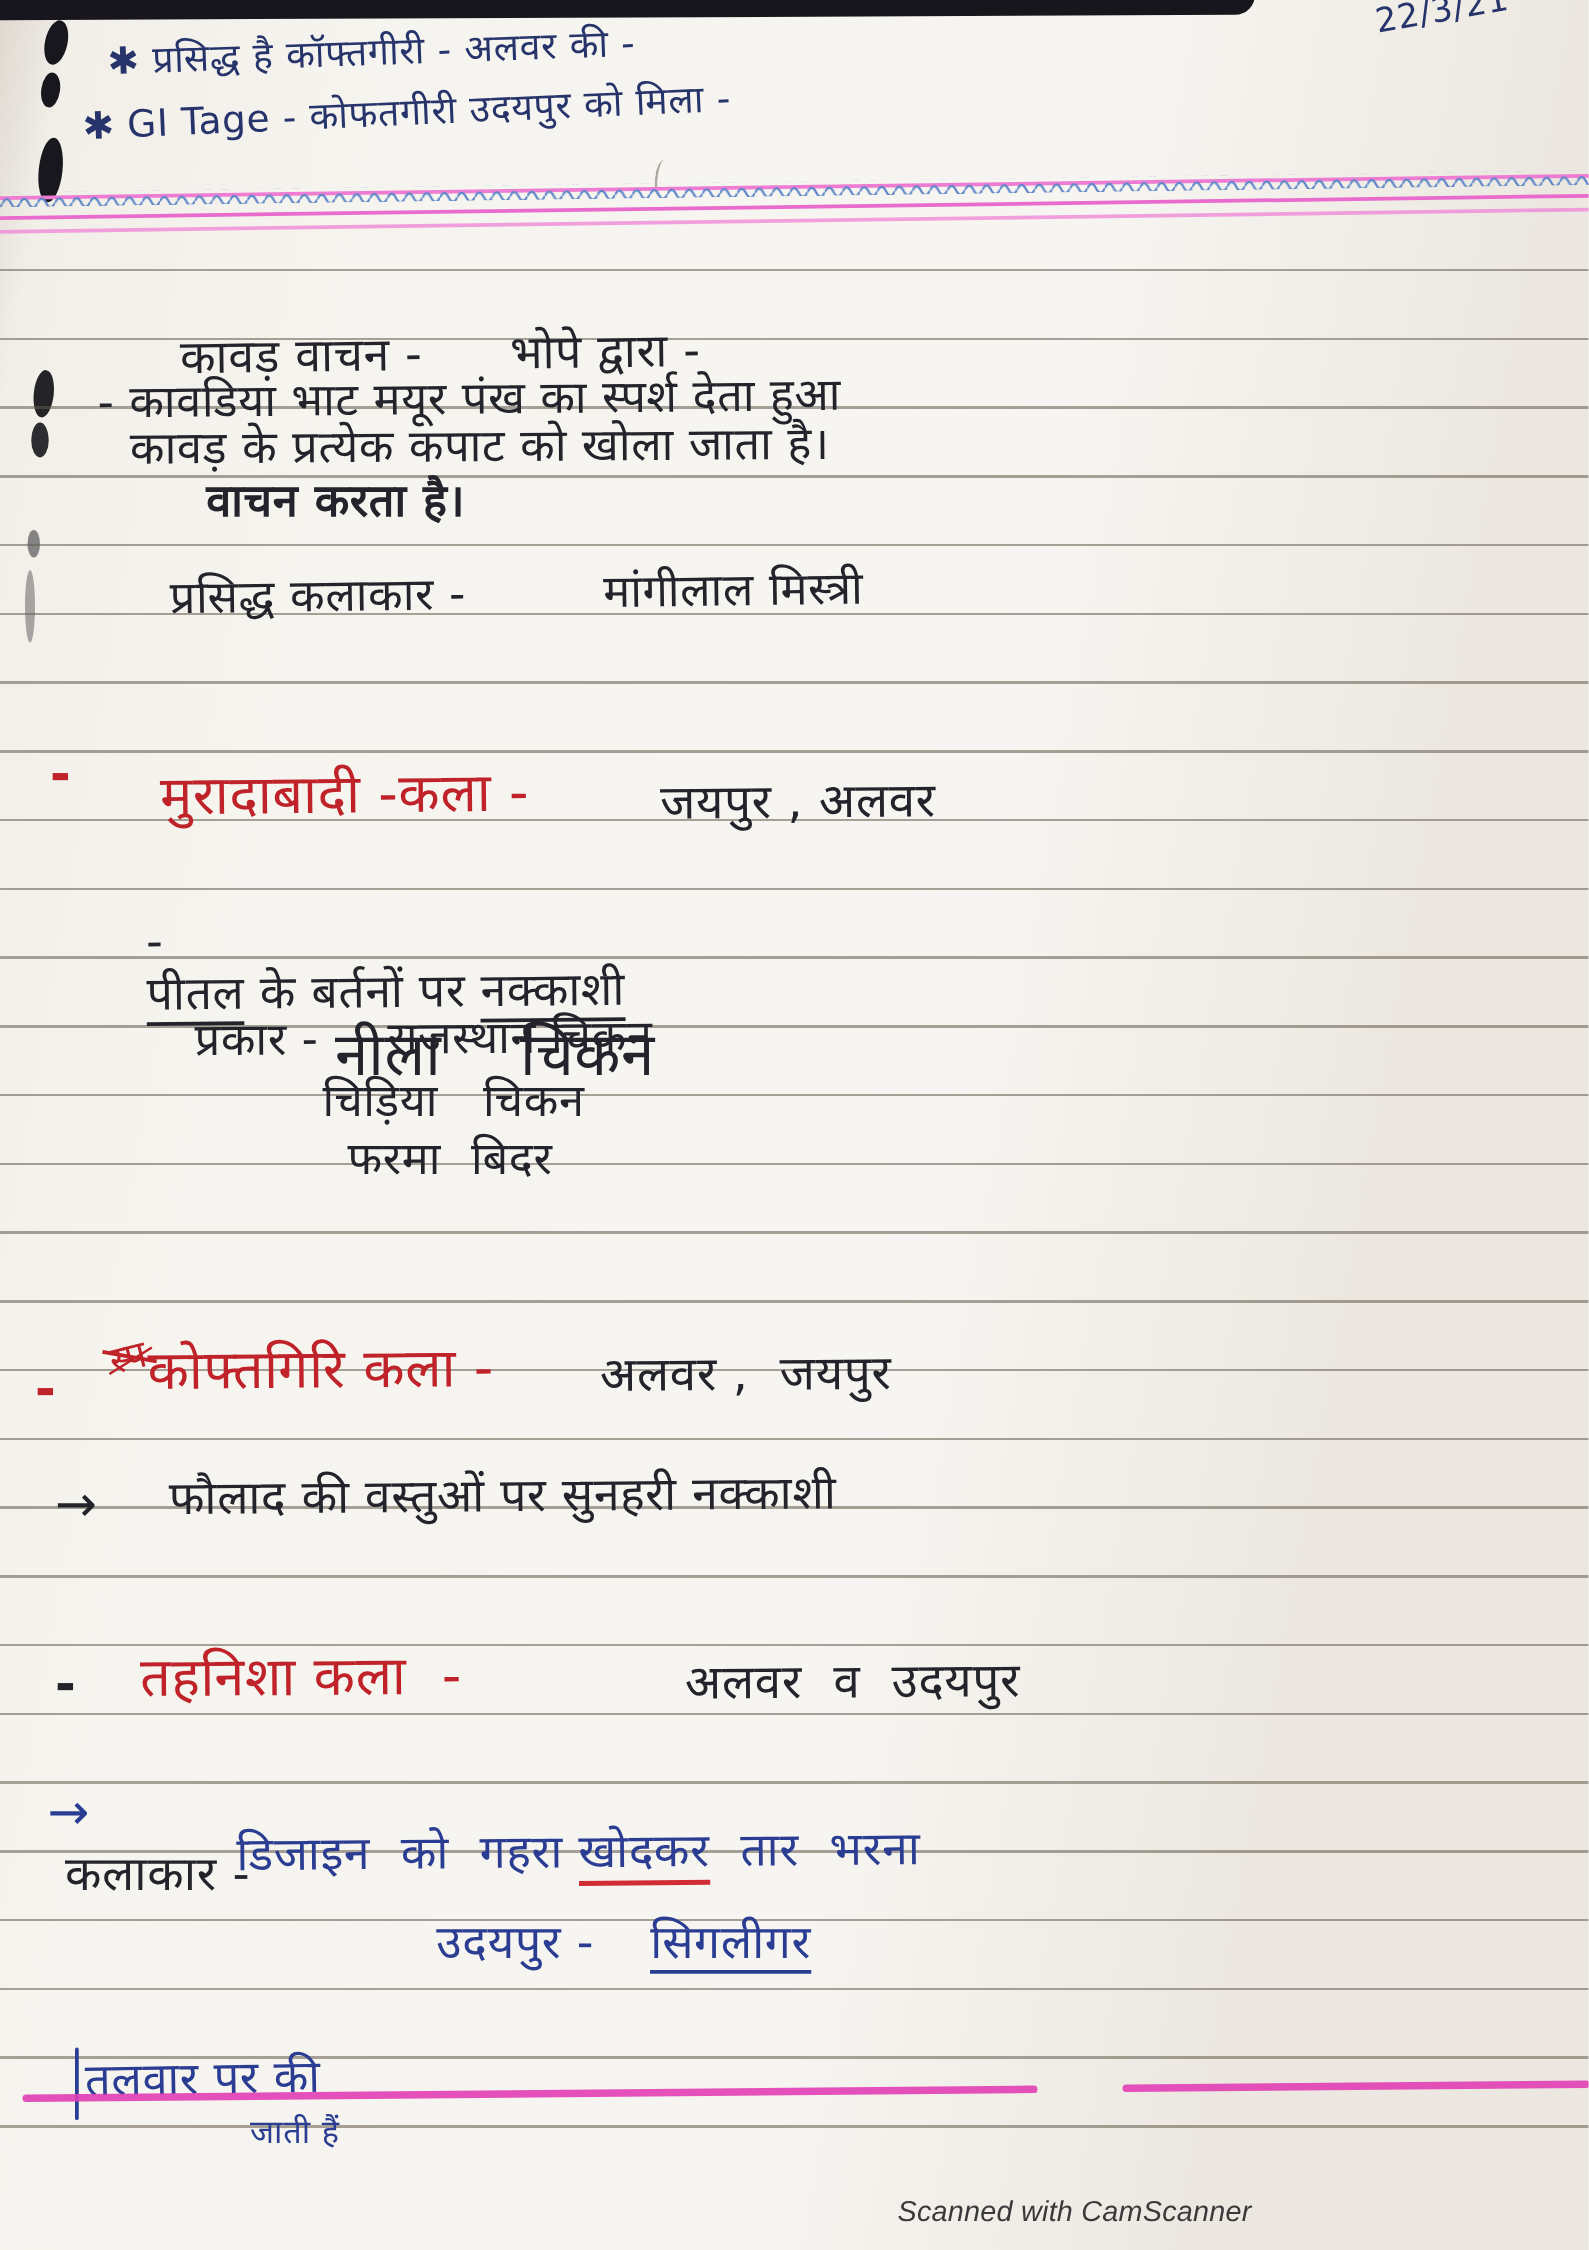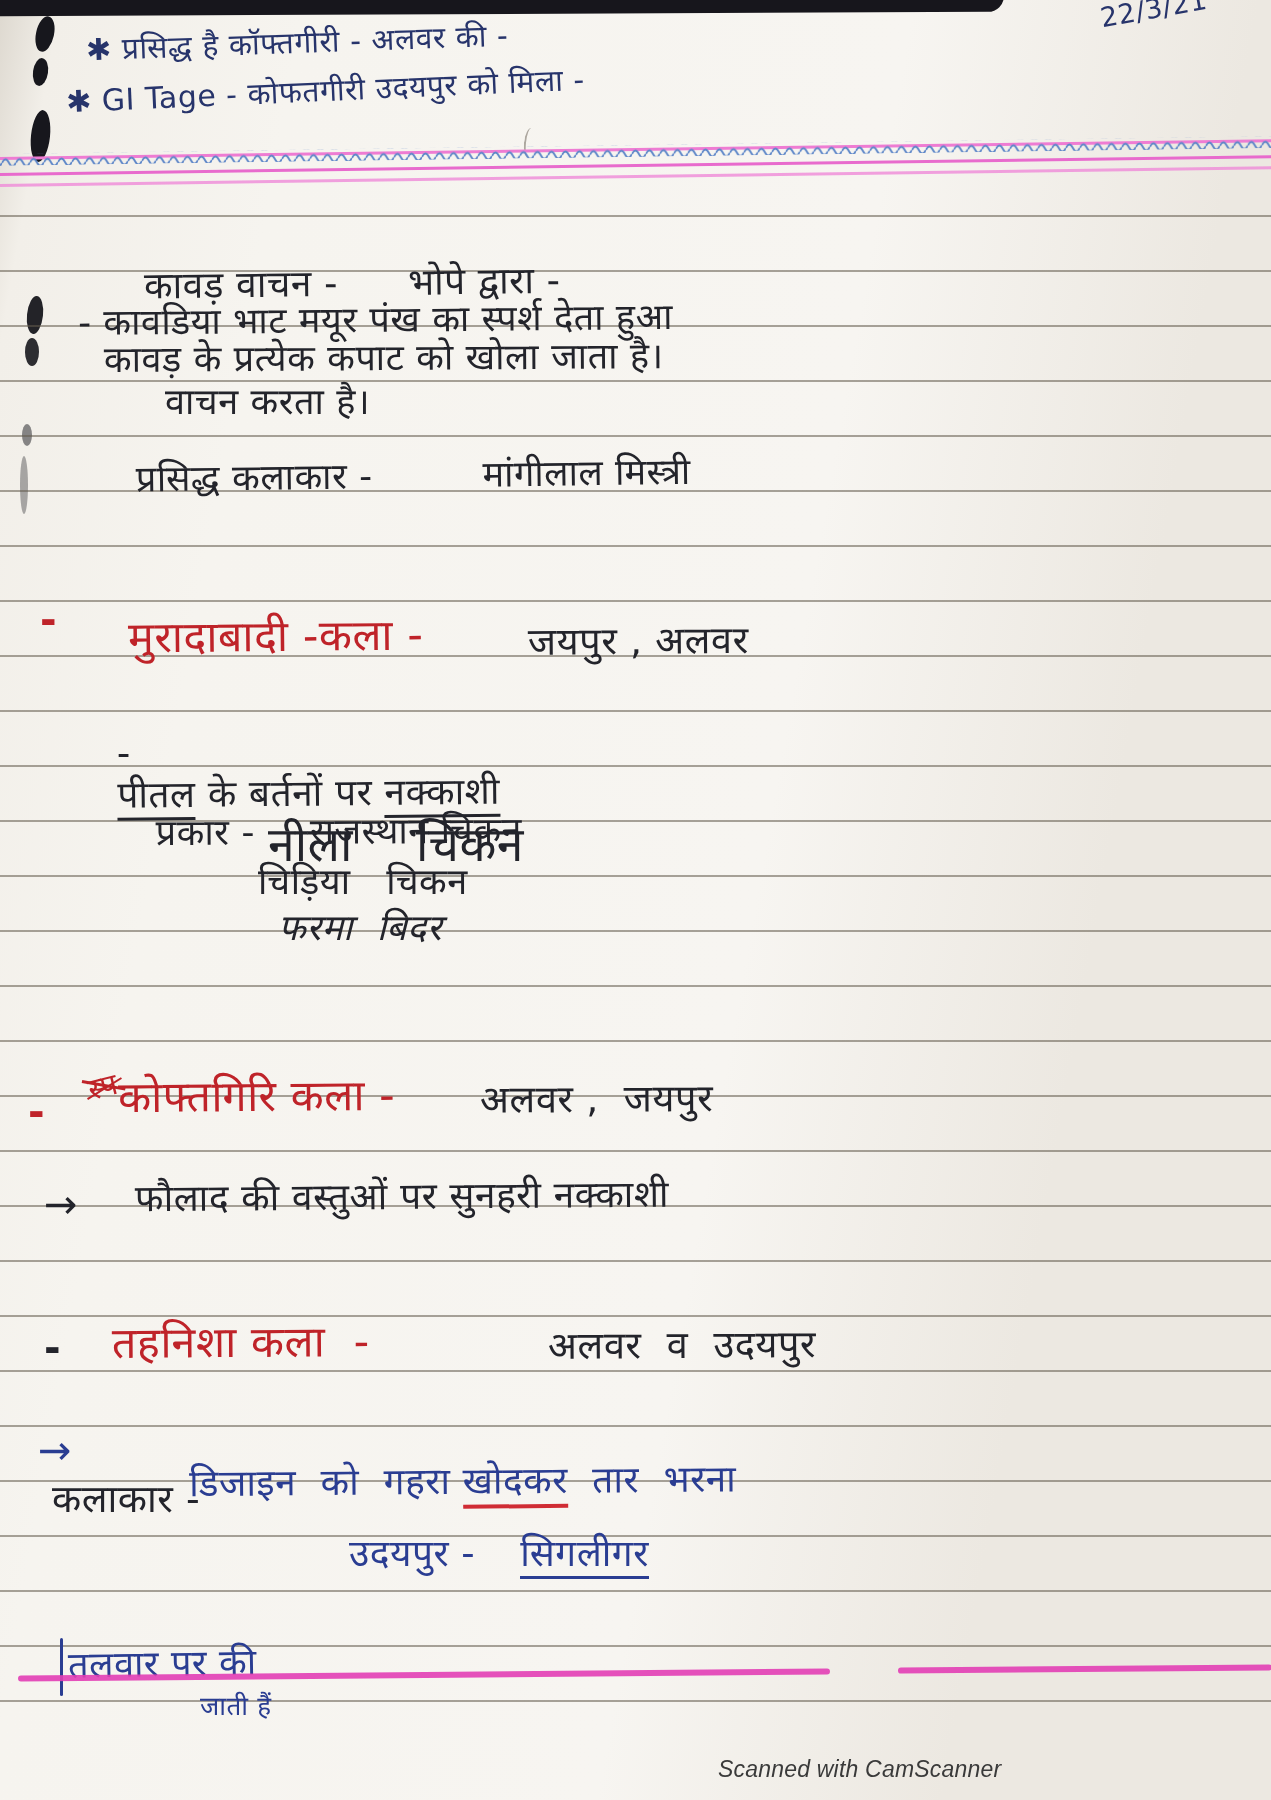--- a/index.html
+++ b/index.html
@@ -74,38 +74,38 @@
     </svg>
     <div class="p2"></div>
     <div class="p3"></div>
   </div>
 
   <div class="hw" style="top:222px; left:95px; font-size:37px; transform:rotate(-0.8deg);">
     <span>कावड़ वाचन -</span><span style="margin-left:70px;">भोपे द्वारा -</span>
   </div>
   <div class="hw" style="top:300px; left:78px; font-size:36px; transform:rotate(-0.6deg);">- कावडिया भाट मयूर पंख का स्पर्श देता हुआ</div>
   <div class="hw" style="top:338px; left:104px; font-size:36px; transform:rotate(-0.4deg);">कावड़ के प्रत्येक कपाट को खोला जाता है।</div>
-  <div class="hw" style="top:382px; left:165px; font-size:36px;">वाचन करता है।</div>
+  <div class="hw" style="top:382px; left:165px; font-size:36px;font-weight:bold;">वाचन करता है।</div>
   <div class="hw" style="top:416px; left:88px; font-size:36px; transform:rotate(-0.8deg);">
     <span>प्रसिद्ध कलाकार -</span><span style="margin-left:110px;">मांगीलाल मिस्त्री</span>
   </div>
 
   <div class="hw red" style="top:598px; left:40px; font-size:40px; font-weight:bold;">-</div>
   <div class="hw red" style="top:612px; left:128px; font-size:43px; transform:rotate(-0.6deg);">मुरादाबादी -कला -</div>
   <div class="hw" style="top:620px; left:528px; font-size:38px; transform:rotate(-0.5deg);">जयपुर , अलवर</div>
   <div class="hw" style="top:690px; left:68px; font-size:37px; transform:rotate(-0.6deg);">
     <span>-</span>
     <span class="u">पीतल</span><span> के बर्तनों पर </span><span class="u">नक्काशी</span>
   </div>
   <div class="hw" style="top:772px; left:108px; font-size:36px; transform:rotate(-0.4deg);">
     <span>प्रकार -</span><span style="margin-left:55px;">राजस्थान चिकन</span>
   </div>
   <div class="hw" style="top:818px; left:268px; font-size:48px;">नीला    चिकन</div>
   <div class="hw" style="top:862px; left:258px; font-size:36px;">चिड़िया   चिकन</div>
-  <div class="hw" style="top:908px; left:278px; font-size:36px;font-style:italic;">फरमा  बिदर</div>
+  <div class="hw" style="top:908px; left:278px; font-size:36px;">फरमा  बिदर</div>
 
   <div class="hw red" style="top:1036px; left:48px; font-size:30px;">
     <span class="strike">स्प</span>
   </div>
   <div class="hw red" style="top:1090px; left:28px; font-size:40px; font-weight:bold;">-</div>
   <div class="hw red" style="top:1072px; left:118px; font-size:43px; transform:rotate(-0.5deg);">कोफ्तगिरि कला -</div>
   <div class="hw" style="top:1078px; left:480px; font-size:38px; transform:rotate(-0.4deg);">अलवर ,  जयपुर</div>
   <div class="hw" style="top:1182px; left:44px; font-size:40px;">→</div>
   <div class="hw" style="top:1176px; left:135px; font-size:37px; transform:rotate(-0.5deg);">फौलाद की वस्तुओं पर सुनहरी नक्काशी</div>
 

